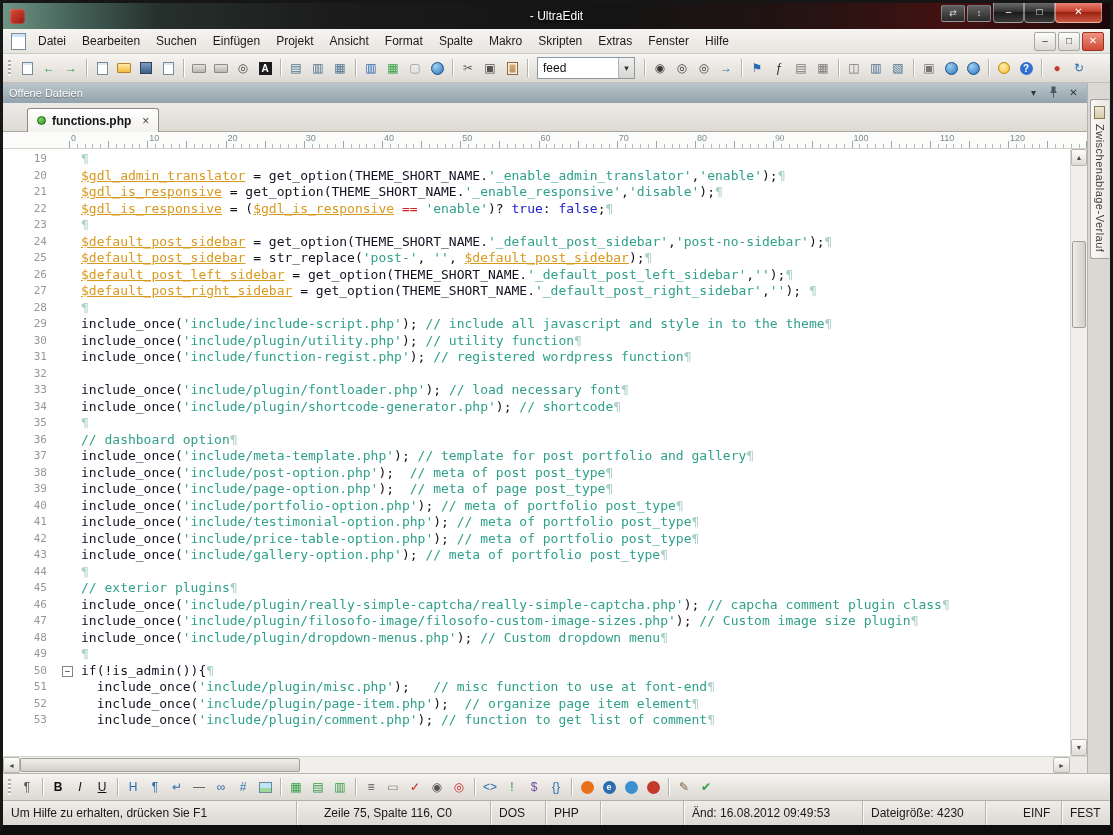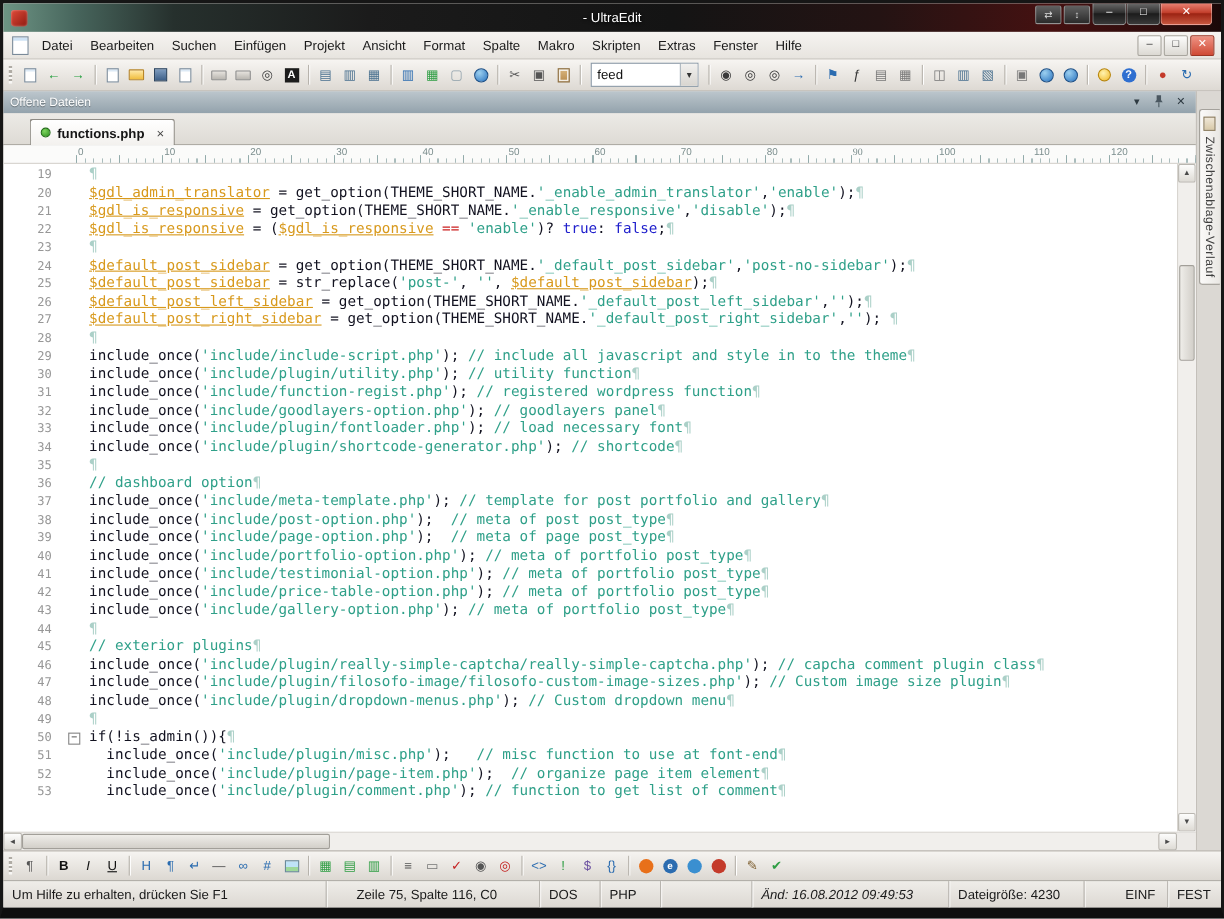--- a/index.html
+++ b/index.html
@@ -120,21 +120,21 @@
   
   .statusbar{height:24px;flex:none;background:linear-gradient(#efede9,#dcd8d2);border-top:1px solid #b3b0aa;
     display:flex;align-items:stretch;font-size:12px;color:#1a1a1a;}
   .st{display:flex;align-items:center;padding:12px 8px;border-right:1px solid #b7b4ae;box-shadow:1px 0 0 #fbfaf8;
     white-space:nowrap;overflow:hidden;}
   .seg-help{flex:1;}
   .seg-pos{width:158px;margin-left:19px;}
   .seg-dos{width:38px;}
   .seg-php{width:38px;}
   .seg-spacer{width:66px;}
-  .seg-mod{width:162px;font-style:italic;}
+  .seg-mod{width:162px;}
   .seg-size{width:106px;}
   .seg-einf{width:30px;margin-left:29px;}
   .seg-fest{width:32px;border-right:none;}
 </style>
 </head>
 <body>
 
 <div class="window">
 
   <div class="titlebar">
@@ -370,21 +370,20 @@
               <span class="ct"><span class="sg-p">include_once(</span><span class="sg-s">'include/plugin/utility.php'</span><span class="sg-p">); </span><span class="sg-c">// utility function</span><span class="sg-pm">¶</span></span>
             </div>
             <div class="cl">
               <span class="ln">31</span>
               <span class="fold"></span>
               <span class="ct"><span class="sg-p">include_once(</span><span class="sg-s">'include/function-regist.php'</span><span class="sg-p">); </span><span class="sg-c">// registered wordpress function</span><span class="sg-pm">¶</span></span>
             </div>
             <div class="cl">
               <span class="ln">32</span>
               <span class="fold"></span>
-              <span class="ct"><span class="sg-p">include_once(</span><span class="sg-s">'include/goodlayers-option.php'</span><span class="sg-p">); </span><span class="sg-c">// goodlayers panel</span><span class="sg-pm">¶</span></span>
             </div>
             <div class="cl">
               <span class="ln">33</span>
               <span class="fold"></span>
               <span class="ct"><span class="sg-p">include_once(</span><span class="sg-s">'include/plugin/fontloader.php'</span><span class="sg-p">); </span><span class="sg-c">// load necessary font</span><span class="sg-pm">¶</span></span>
             </div>
             <div class="cl">
               <span class="ln">34</span>
               <span class="fold"></span>
               <span class="ct"><span class="sg-p">include_once(</span><span class="sg-s">'include/plugin/shortcode-generator.php'</span><span class="sg-p">); </span><span class="sg-c">// shortcode</span><span class="sg-pm">¶</span></span>

